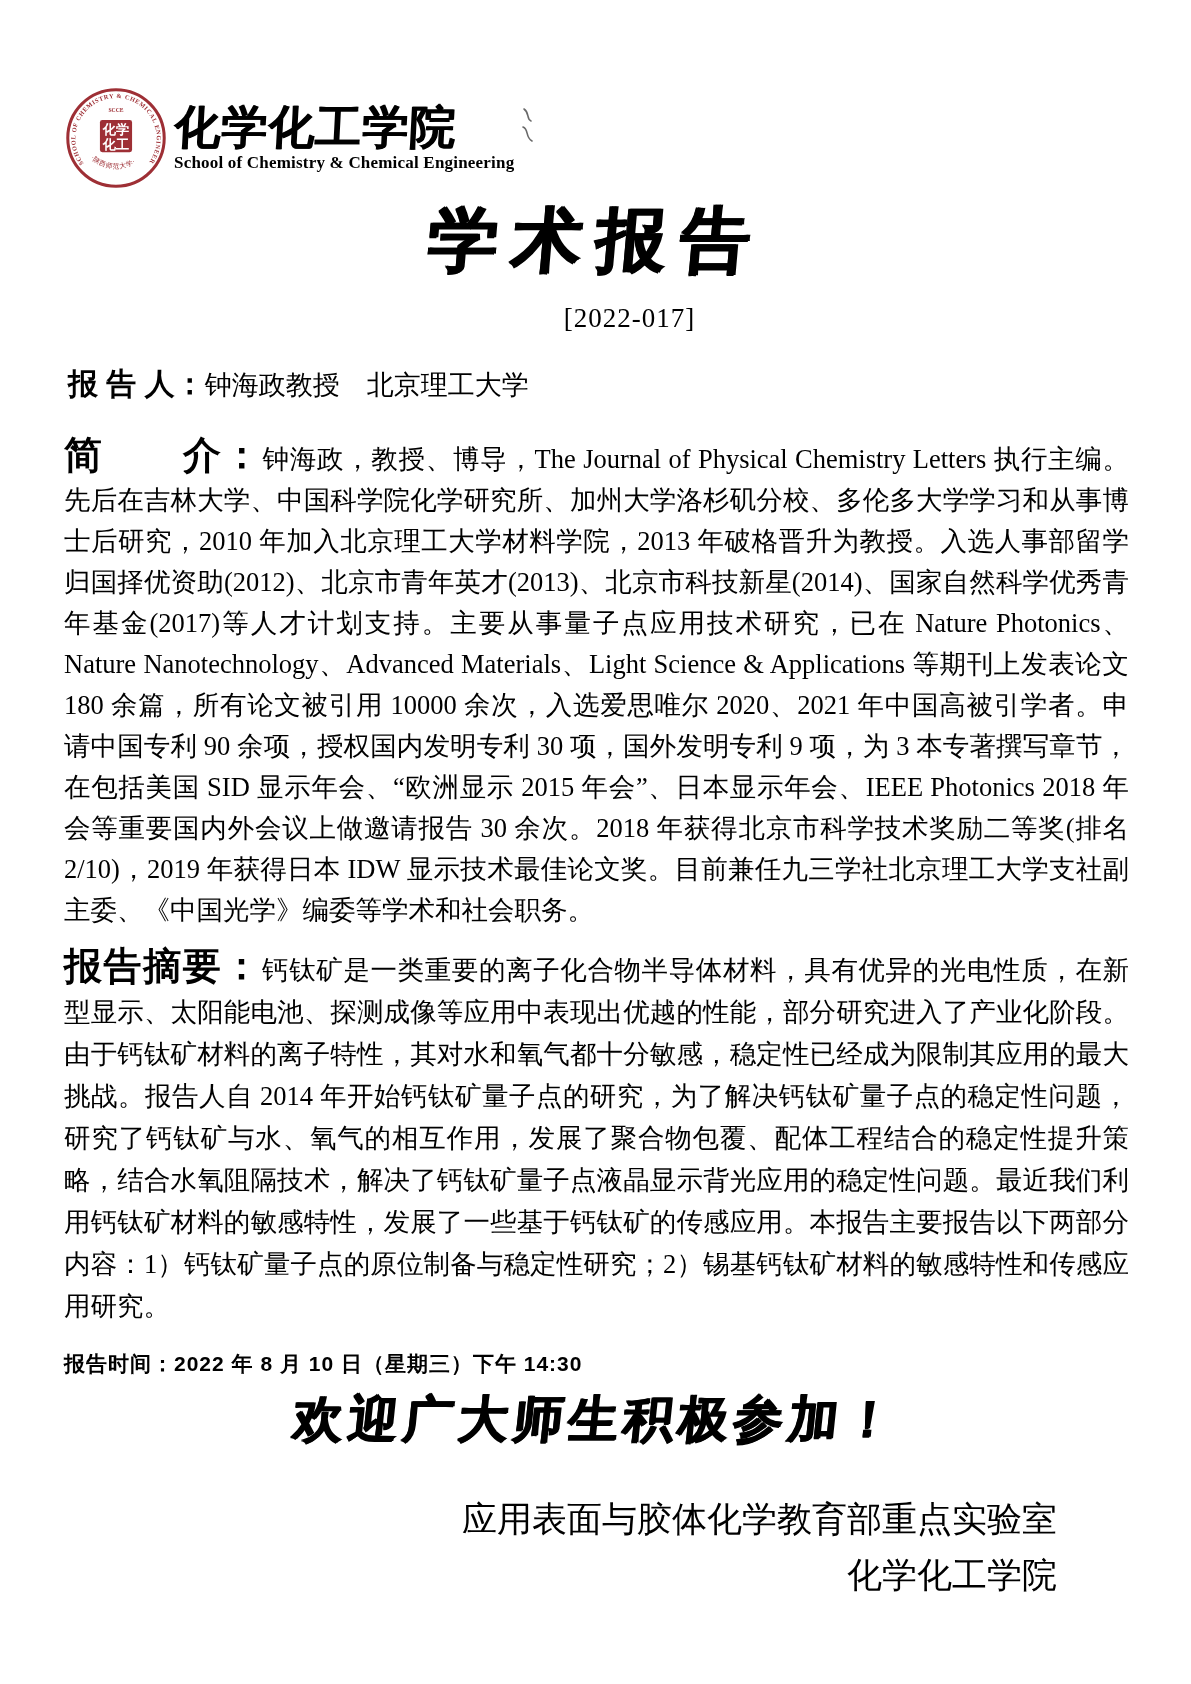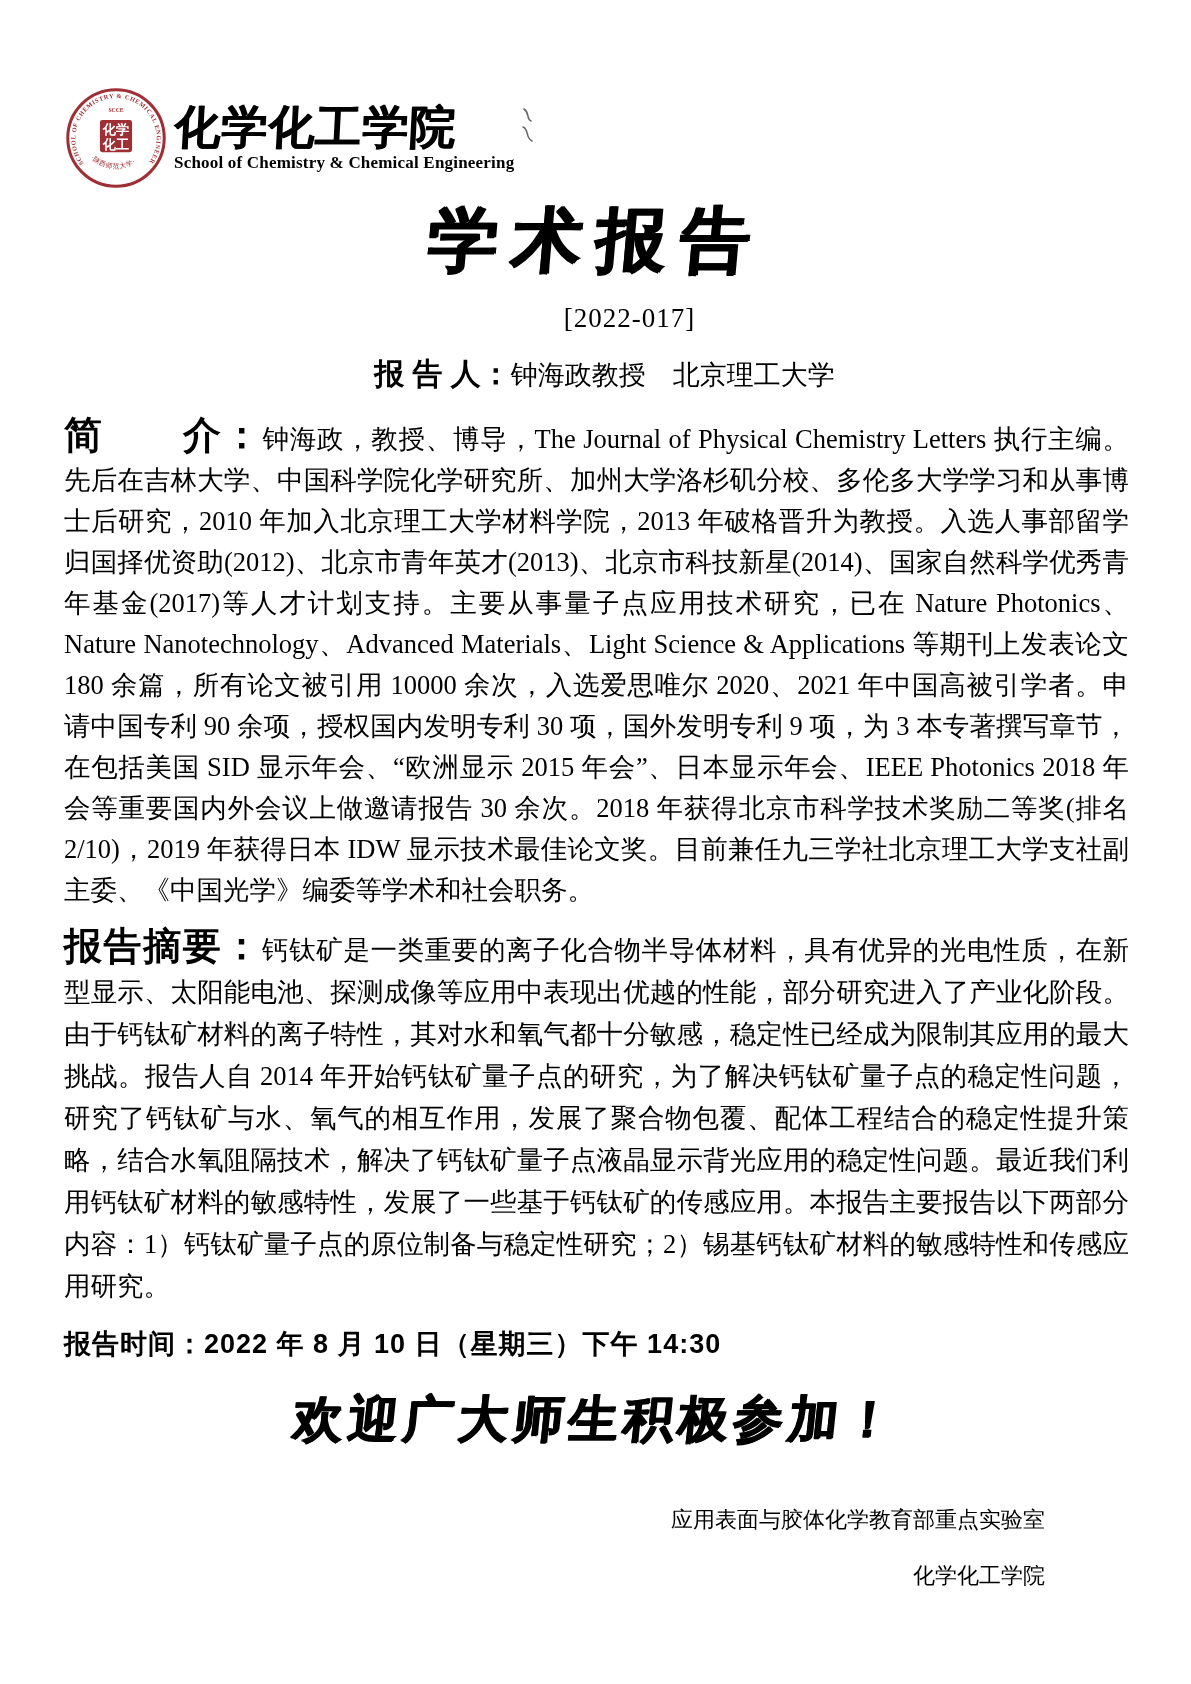--- a/index.html
+++ b/index.html
@@ -39,41 +39,41 @@
   }
   .issue{
     position:absolute;top:303px;left:0;width:100%;
     text-align:center;font-size:27px;letter-spacing:1px;padding-left:34px;
   }
   
   .body-flow{position:absolute;top:352px;left:64px;width:1065px;}
   .hei{font-family:"Liberation Sans","DejaVu Sans",sans-serif;font-weight:bold;}
   .topic-line{font-size:31px;line-height:46px;margin:0 0 24px 0;}
   .topic-line .lbl{letter-spacing:1px;}
-  .speaker-line{font-size:30px;line-height:44px;margin:0 0 18px 16px;text-align:center;}
+  .speaker-line{font-size:30px;line-height:64px;margin:0 0 18px 4px;}
   .speaker-line .val{font-size:27px;font-weight:normal;font-family:"Liberation Serif","DejaVu Serif",serif;}
   .para{
     font-size:26.5px;line-height:41px;text-align:justify;margin:0 0 14px 0;
   }
   .para .plabel{font-size:38px;letter-spacing:1px;}
   .para.abstract{line-height:42px;}
-  .when-line,.where-line{font-size:27px;line-height:46px;margin:0 0 16px 0;letter-spacing:1px;}
+  .when-line,.where-line{font-size:21px;line-height:46px;margin:0 0 16px 0;letter-spacing:1px;}
   
   .welcome{
     position:absolute;top:1386px;left:0;width:100%;
     text-align:center;
     font-size:50px;font-weight:900;letter-spacing:5px;
     transform:skewX(-6deg);
     text-shadow:1.5px 0 0 #000,0 1px 0 #000;
     white-space:nowrap;
   }
   
   .footer{
-    position:absolute;top:1492px;right:146px;
-    text-align:right;font-size:22px;line-height:56px;
+    position:absolute;top:1492px;right:134px;
+    text-align:right;font-size:35px;line-height:56px;
   }
   .footer div{white-space:nowrap;}
 </style>
 </head>
 <body>
 
 <div class="page">
 
   <div class="logo-row">
     <svg class="seal" viewBox="0 0 110 110">

